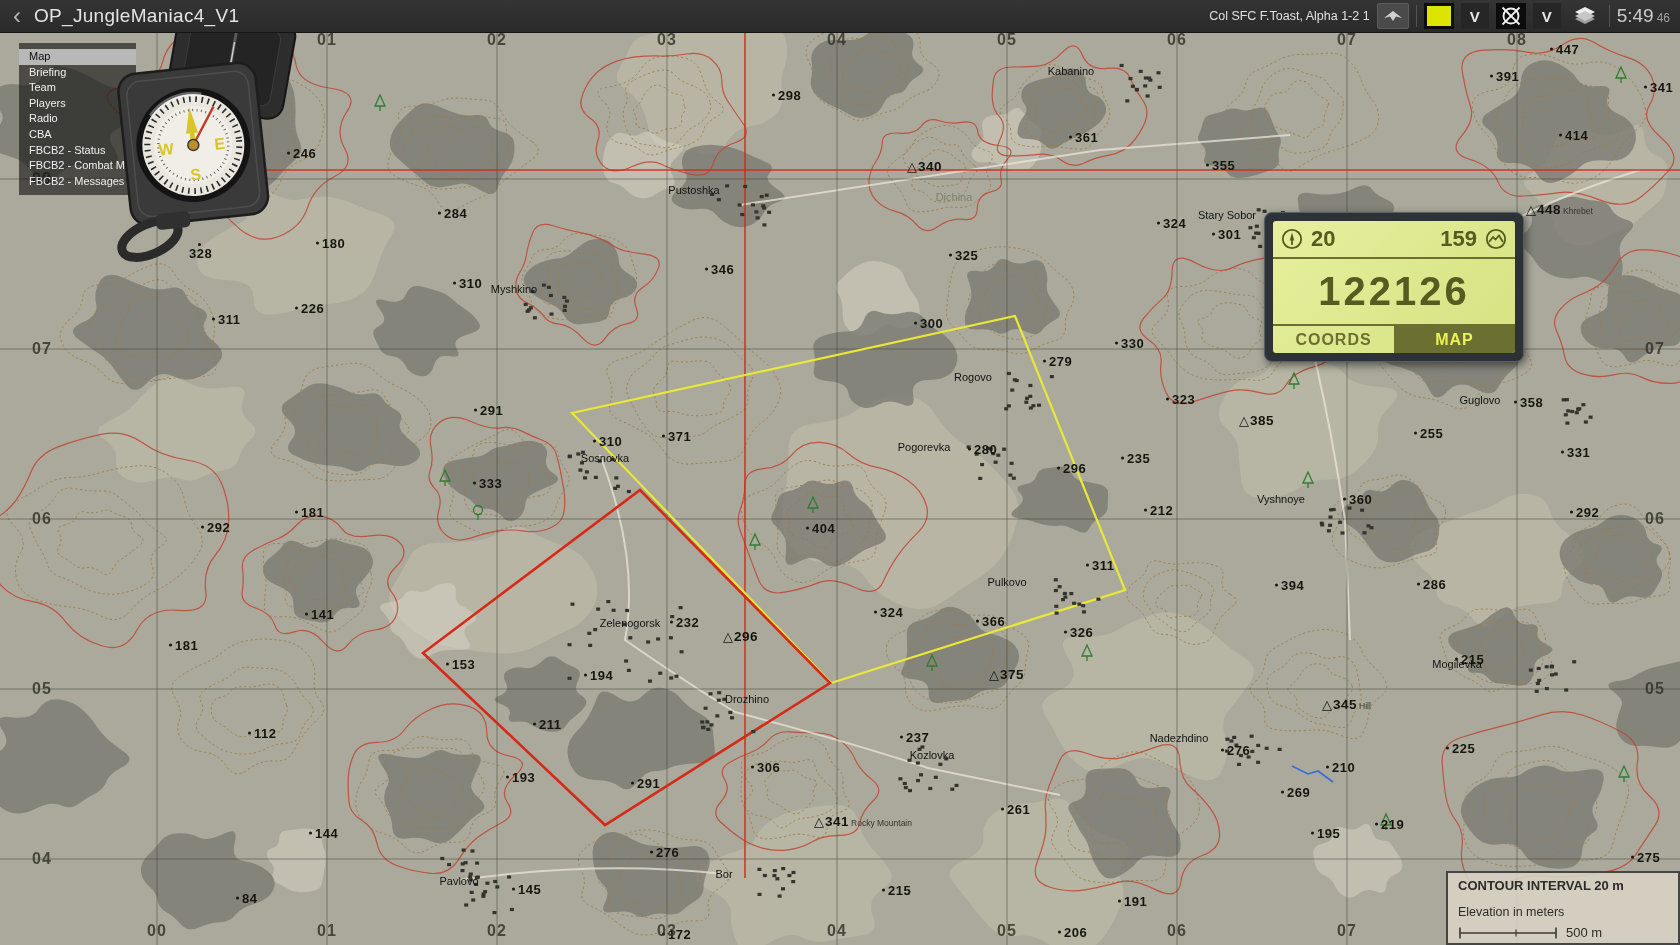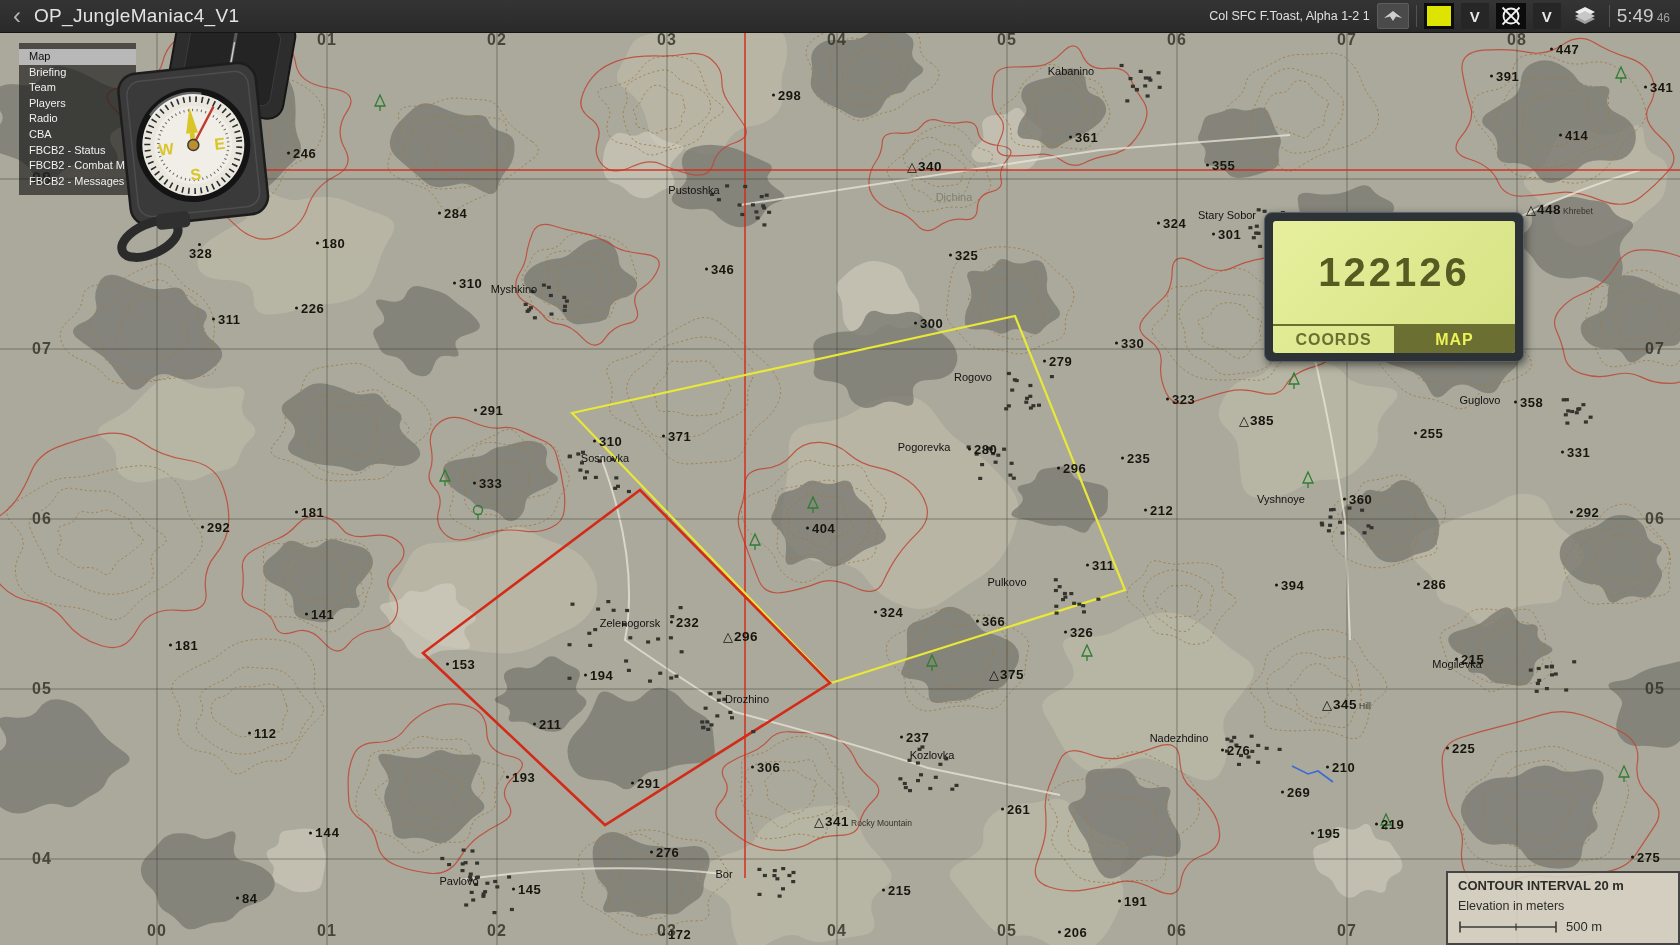--- a/index.html
+++ b/index.html
@@ -68,21 +68,21 @@
   #gps-coord{font-size:40px;font-weight:bold;color:#565b21;letter-spacing:3px;}
   #gps-tabs{height:27px;display:flex;border-top:2px solid #6b6f31;}
   .gps-tab{flex:1;display:flex;align-items:center;justify-content:center;font-size:16px;
            font-weight:bold;color:#6b6f31;letter-spacing:1px;}
   .gps-tab.active{background:#6b6f31;color:#ecf257;}
 
   
   #legend{position:absolute;left:1446px;top:871px;width:234px;height:74px;box-sizing:border-box;
           background:rgba(216,211,197,.88);border:2px solid #454545;padding:5px 10px;z-index:22;color:#2c2c28;}
   #legend .l1{font-size:13px;font-weight:bold;}
-  #legend .l2{font-size:12.5px;margin-top:6px;}
+  #legend .l2{font-size:12.5px;margin-top:12px;}
   #legend .scale-row{display:flex;align-items:center;margin-top:6px;}
   #legend .scale-label{font-size:13px;margin-left:8px;}
 </style>
 </head>
 <body>
 
 <div id="stage">
 
   <div id="map-viewport">
     <svg id="terrain" width="1680" height="945" viewBox="0 0 1680 945">
@@ -754,21 +754,21 @@
           <span>306</span>
         </div>
         <div class="elev" style="left: 652px; top: 852px;">
           <span class="dot"></span>
           <span>276</span>
         </div>
         <div class="elev" style="left: 250px; top: 733px;">
           <span class="dot"></span>
           <span>112</span>
         </div>
-        <div class="elev" style="left: 311px; top: 833px; font-family: Liberation Mono, monospace;">
+        <div class="elev" style="left: 311px; top: 833px;">
           <span class="dot"></span>
           <span>144</span>
         </div>
         <div class="elev" style="left: 238px; top: 898px;">
           <span class="dot"></span>
           <span>84</span>
         </div>
         <div class="elev" style="left: 514px; top: 889px;">
           <span class="dot"></span>
           <span>145</span>
@@ -1013,20 +1013,33 @@
       <path d="M66 100 A51 51 0 0 1 118 84" stroke="rgba(255,255,255,.35)" stroke-width="5" fill="none"></path>
       <g transform="rotate(-18 52 222)">
         <ellipse cx="52" cy="222" rx="30" ry="15" fill="none" stroke="#2b2b2b" stroke-width="9"></ellipse>
       </g>
       <rect x="60" y="198" width="34" height="16" rx="5" fill="#303030"></rect>
     </g>
   </svg>
 
   <div id="gps">
     <div id="gps-screen">
+      <div id="gps-head">
+        <svg width="22" height="22" viewBox="0 0 22 22">
+          <circle cx="11" cy="11" r="9.2" fill="none" stroke="#565b21" stroke-width="1.8"></circle>
+          <path d="M11 4.5 L13.4 13 L11 11.4 L8.6 13 Z" fill="#565b21"></path>
+          <line x1="11" y1="11" x2="11" y2="17" stroke="#565b21" stroke-width="1.8"></line>
+        </svg>
+        <span class="hval">20</span>
+        <span class="eval">159</span>
+        <svg width="22" height="22" viewBox="0 0 22 22">
+          <circle cx="11" cy="11" r="9.2" fill="none" stroke="#565b21" stroke-width="1.8"></circle>
+          <path d="M4 14 L8 9 L10.5 11.5 L14 7.5 L18 14" fill="none" stroke="#565b21" stroke-width="1.8"></path>
+        </svg>
+      </div>
       <div id="gps-main">
         <span id="gps-coord">122126</span>
       </div>
       <div id="gps-tabs">
         <div class="gps-tab" id="gps-tab-coords">COORDS</div>
         <div class="gps-tab active" id="gps-tab-map">MAP</div>
       </div>
     </div>
   </div>
 

